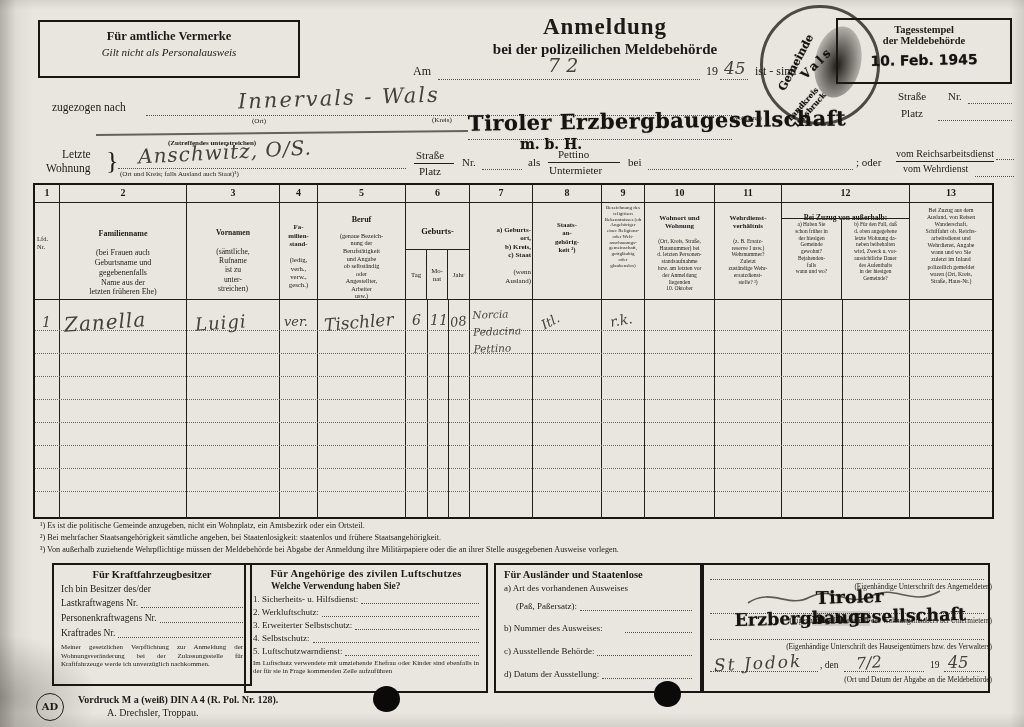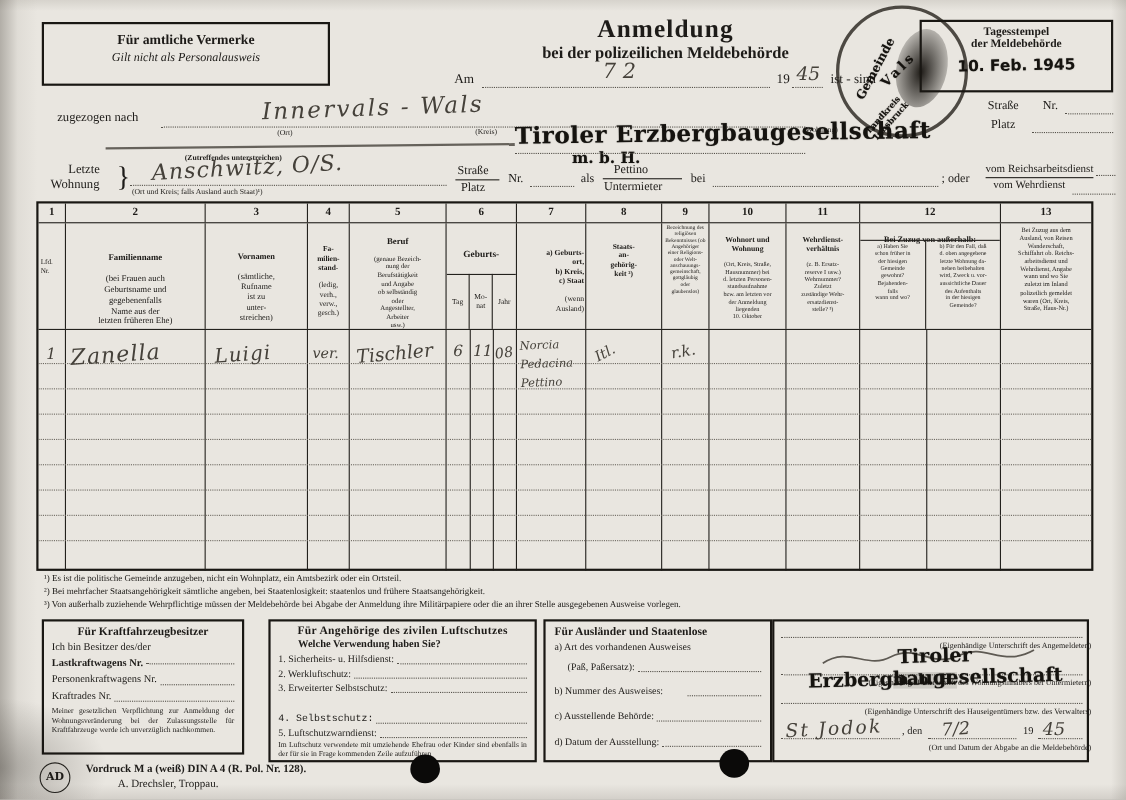--- a/index.html
+++ b/index.html
@@ -324,24 +324,24 @@
       <div class="bodydot" style="top:147px;"></div>
       <div class="bodydot" style="top:170px;"></div>
       <div class="bodydot" style="top:193px;"></div>
     </div>
   </div>
 
   <div class="abs" style="left:40px;top:521px;font-size:8.2px;">¹) Es ist die politische Gemeinde anzugeben, nicht ein Wohnplatz, ein Amtsbezirk oder ein Ortsteil.</div>
   <div class="abs" style="left:40px;top:533px;font-size:8.2px;">²) Bei mehrfacher Staatsangehörigkeit sämtliche angeben, bei Staatenlosigkeit: staatenlos und frühere Staatsangehörigkeit.</div>
   <div class="abs" style="left:40px;top:545px;font-size:8.2px;">³) Von außerhalb zuziehende Wehrpflichtige müssen der Meldebehörde bei Abgabe der Anmeldung ihre Militärpapiere oder die an ihrer Stelle ausgegebenen Ausweise vorlegen.</div>
 
-  <div class="abs box" style="left:38px;top:563px;width:184px;height:123px;padding:4px 7px;">
+  <div class="abs box" style="left:52px;top:563px;width:200px;height:123px;padding:4px 7px;">
     <div class="ctr b" style="font-size:10.5px;">Für Kraftfahrzeugbesitzer</div>
     <div style="font-size:9.5px;margin-top:4px;">Ich bin Besitzer des/der</div>
-    <div style="display:flex;align-items:center;margin-top:4px;font-size:9.5px;font-weight:bold;">
+    <div style="display:flex;align-items:flex-end;margin-top:4px;font-size:9.5px;">
         <span>Lastkraftwagens Nr.</span>
         <span class="dot" style="flex:1;margin-left:3px;"></span>
       </div>
     <div style="display:flex;align-items:flex-end;margin-top:5px;font-size:9.5px;">
         <span>Personenkraftwagens Nr.</span>
         <span class="dot" style="flex:1;margin-left:3px;"></span>
       </div>
     <div style="display:flex;align-items:flex-end;margin-top:5px;font-size:9.5px;">
         <span>Kraftrades Nr.</span>
         <span class="dot" style="flex:1;margin-left:3px;"></span>
@@ -357,21 +357,21 @@
         <span class="dot" style="flex:1;margin-left:3px;"></span>
       </div>
     <div style="display:flex;align-items:flex-end;margin-top:3px;font-size:9px;">
         <span>2. Werkluftschutz:</span>
         <span class="dot" style="flex:1;margin-left:3px;"></span>
       </div>
     <div style="display:flex;align-items:flex-end;margin-top:3px;font-size:9px;">
         <span>3. Erweiterter Selbstschutz:</span>
         <span class="dot" style="flex:1;margin-left:3px;"></span>
       </div>
-    <div style="display:flex;align-items:flex-end;margin-top:18px;font-size:9px;font-family:Liberation Mono, monospace;">
+    <div style="display:flex;align-items:flex-end;margin-top:3px;font-size:9px;">
         <span>4. Selbstschutz:</span>
         <span class="dot" style="flex:1;margin-left:3px;"></span>
       </div>
     <div style="display:flex;align-items:flex-end;margin-top:3px;font-size:9px;">
         <span>5. Luftschutzwarndienst:</span>
         <span class="dot" style="flex:1;margin-left:3px;"></span>
       </div>
     <div style="font-size:6.9px;text-align:justify;line-height:1.2;margin-top:3px;">Im Luftschutz verwendete mit umziehende Ehefrau oder Kinder sind ebenfalls in der für sie in Frage kommenden Zeile aufzuführen</div>
   </div>
 

